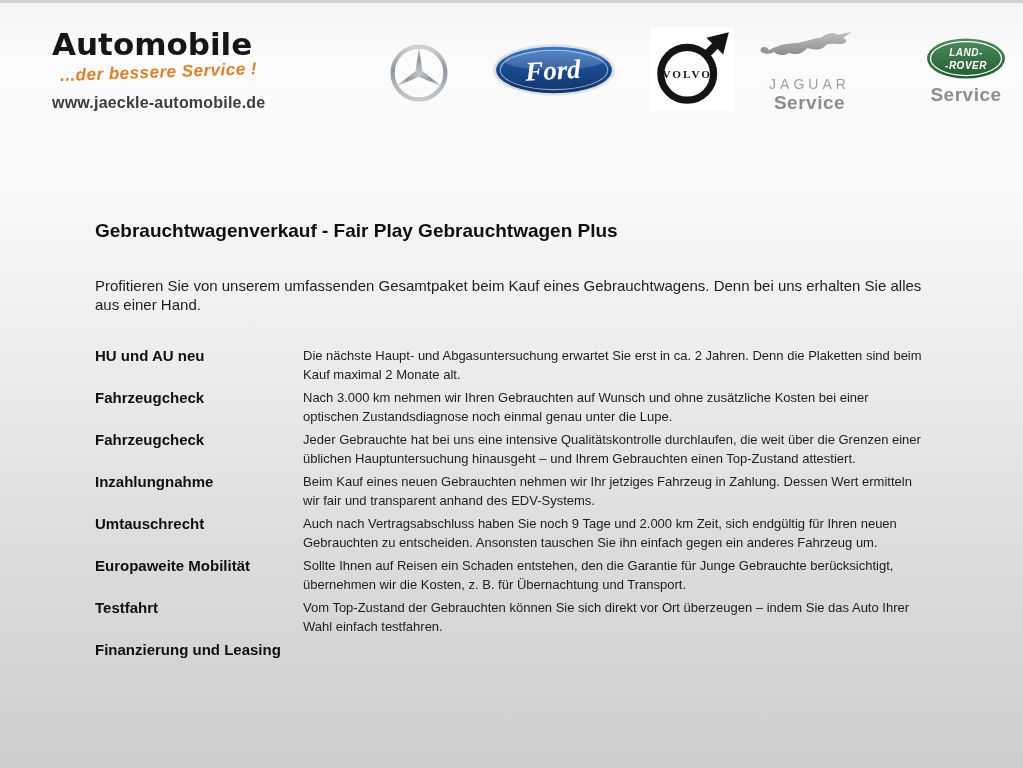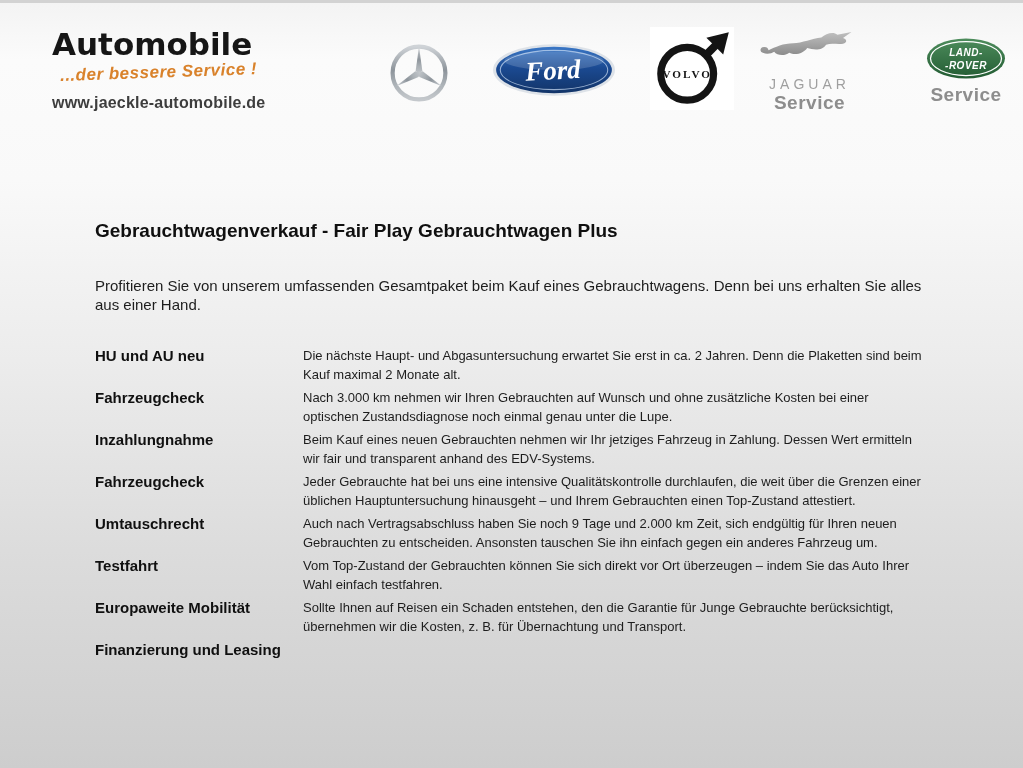--- a/index.html
+++ b/index.html
@@ -128,36 +128,36 @@
   <div class="feature-list">
     <div class="feature-row">
       <div class="feature-term">HU und AU neu</div>
       <div class="feature-desc">Die nächste Haupt- und Abgasuntersuchung erwartet Sie erst in ca. 2 Jahren. Denn die Plaketten sind beim Kauf maximal 2 Monate alt.</div>
     </div>
     <div class="feature-row">
       <div class="feature-term">Fahrzeugcheck</div>
       <div class="feature-desc">Nach 3.000 km nehmen wir Ihren Gebrauchten auf Wunsch und ohne zusätzliche Kosten bei einer optischen Zustandsdiagnose noch einmal genau unter die Lupe.</div>
     </div>
     <div class="feature-row">
+      <div class="feature-term">Fahrzeugcheck</div>
+      <div class="feature-desc">Jeder Gebrauchte hat bei uns eine intensive Qualitätskontrolle durchlaufen, die weit über die Grenzen einer üblichen Hauptuntersuchung hinausgeht – und Ihrem Gebrauchten einen Top-Zustand attestiert.</div>
+    </div>
+    <div class="feature-row">
       <div class="feature-term">Inzahlungnahme</div>
       <div class="feature-desc">Beim Kauf eines neuen Gebrauchten nehmen wir Ihr jetziges Fahrzeug in Zahlung. Dessen Wert ermitteln wir fair und transparent anhand des EDV-Systems.</div>
-    </div>
-    <div class="feature-row">
-      <div class="feature-term">Fahrzeugcheck</div>
-      <div class="feature-desc">Jeder Gebrauchte hat bei uns eine intensive Qualitätskontrolle durchlaufen, die weit über die Grenzen einer üblichen Hauptuntersuchung hinausgeht – und Ihrem Gebrauchten einen Top-Zustand attestiert.</div>
     </div>
     <div class="feature-row">
       <div class="feature-term">Umtauschrecht</div>
       <div class="feature-desc">Auch nach Vertragsabschluss haben Sie noch 9 Tage und 2.000 km Zeit, sich endgültig für Ihren neuen Gebrauchten zu entscheiden. Ansonsten tauschen Sie ihn einfach gegen ein anderes Fahrzeug um.</div>
     </div>
     <div class="feature-row">
+      <div class="feature-term">Europaweite Mobilität</div>
+      <div class="feature-desc">Sollte Ihnen auf Reisen ein Schaden entstehen, den die Garantie für Junge Gebrauchte berücksichtigt, übernehmen wir die Kosten, z. B. für Übernachtung und Transport.</div>
+    </div>
+    <div class="feature-row">
       <div class="feature-term">Testfahrt</div>
       <div class="feature-desc">Vom Top-Zustand der Gebrauchten können Sie sich direkt vor Ort überzeugen – indem Sie das Auto Ihrer Wahl einfach testfahren.</div>
-    </div>
-    <div class="feature-row">
-      <div class="feature-term">Europaweite Mobilität</div>
-      <div class="feature-desc">Sollte Ihnen auf Reisen ein Schaden entstehen, den die Garantie für Junge Gebrauchte berücksichtigt, übernehmen wir die Kosten, z. B. für Übernachtung und Transport.</div>
     </div>
     <div class="feature-row">
       <div class="feature-term">Finanzierung und Leasing</div>
     </div>
   </div>
 </div>
 
 </body></html>

